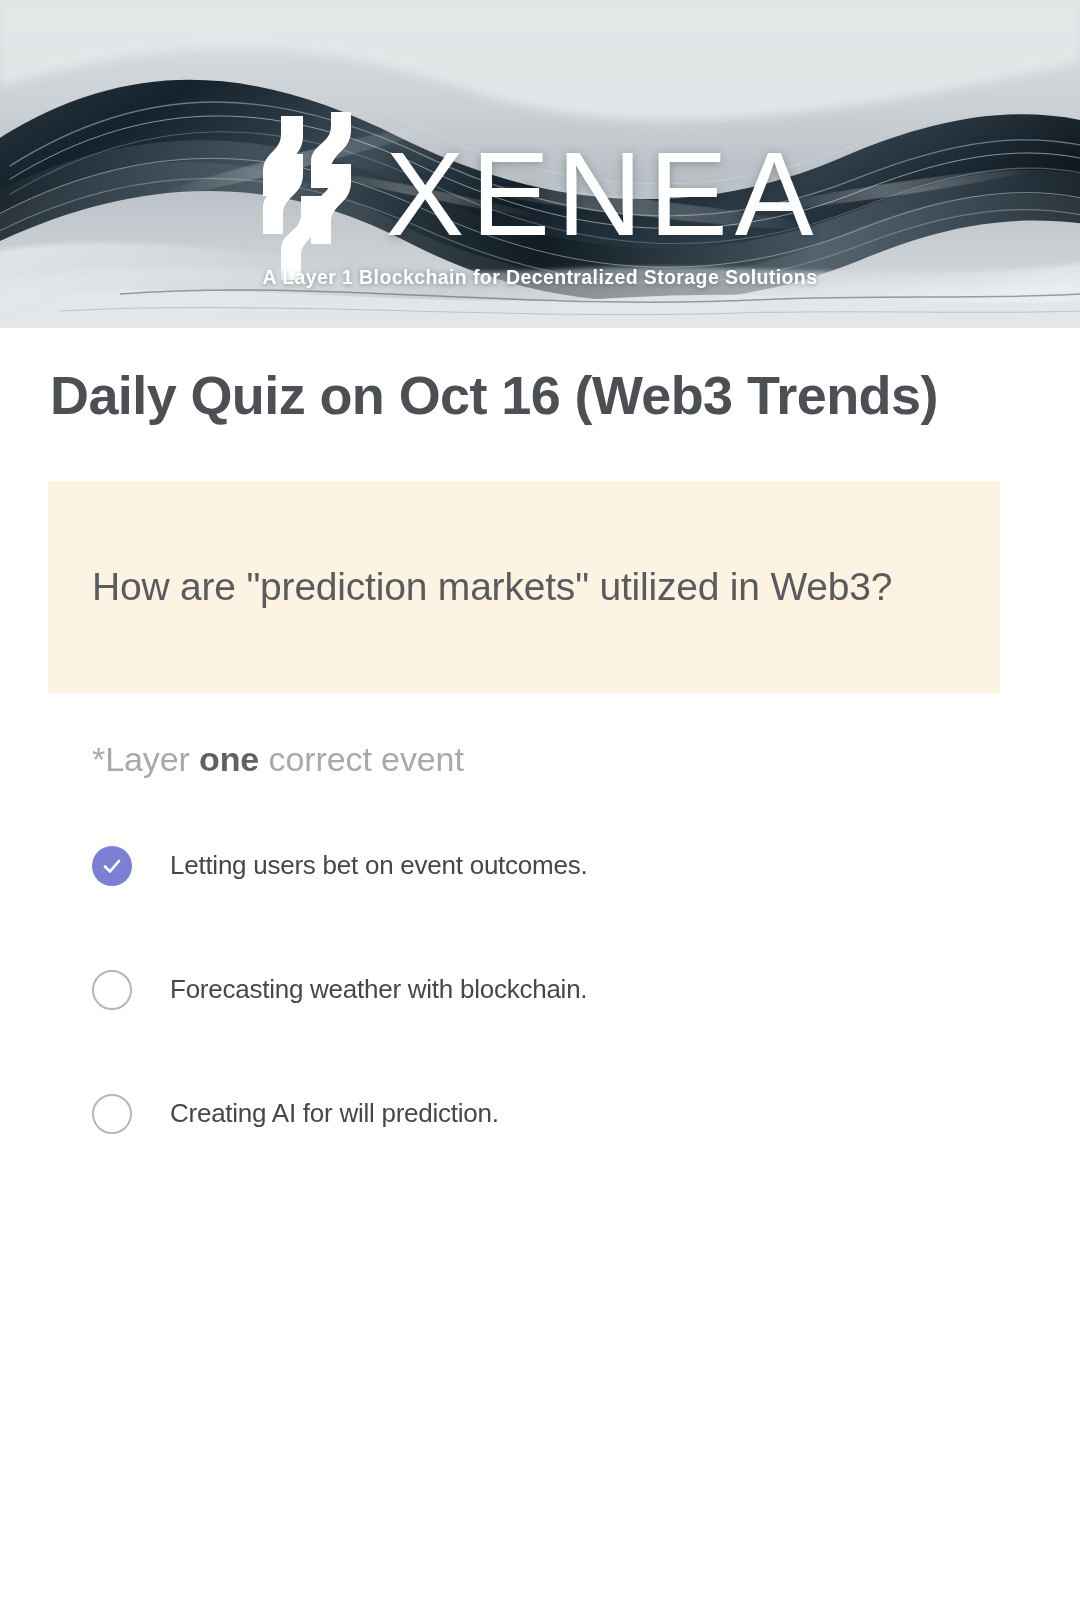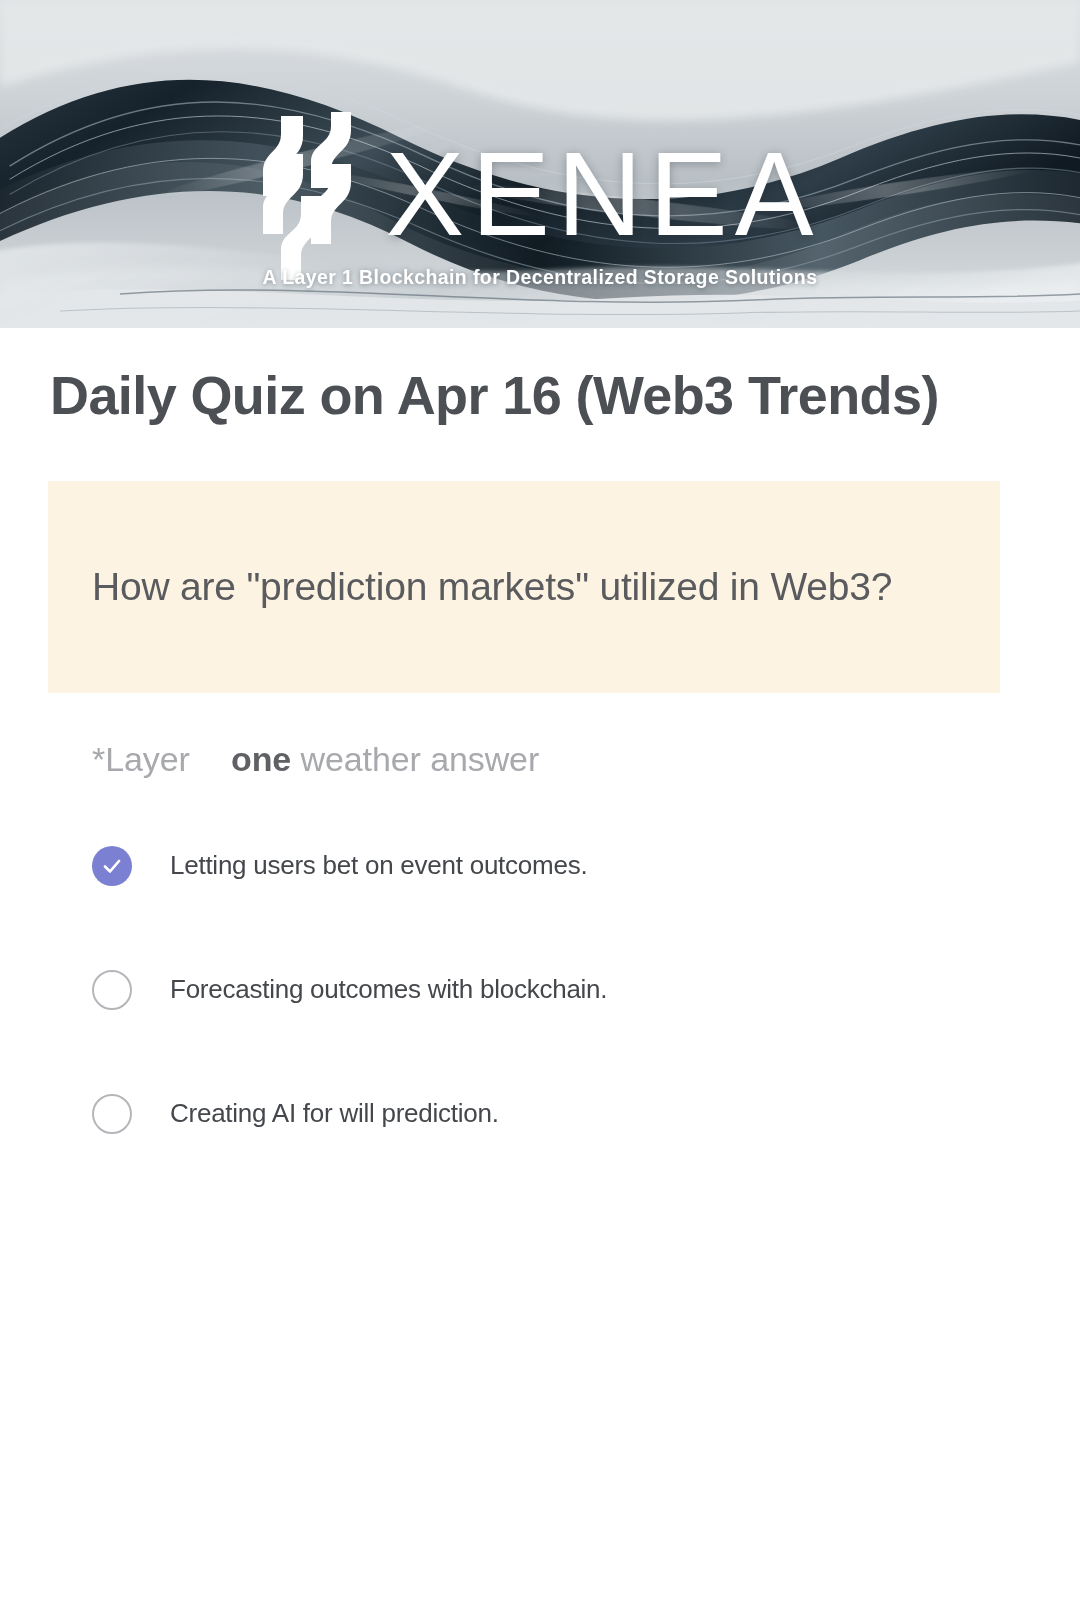--- a/index.html
+++ b/index.html
@@ -115,21 +115,20 @@
   .choose-line {
     margin: 47px 0 0 92px;
     font-size: 34px;
     color: #a8a9ad;
     font-weight: 400;
     letter-spacing: -0.1px;
   }
   .choose-line .emph {
     font-weight: bold;
     color: #5f6165;
-    margin-left: 32px;
   }
 
   .options {
     margin: 25px 0 0 0;
     padding: 0 40px 0 92px;
     list-style: none;
   }
 
   .option {
     display: flex;
@@ -258,44 +257,44 @@
         <path d="M52,104 C52,86 72,86 72,68 L72,54 L92,54 L92,72 C92,94 72,94 72,112 L72,134 L52,134 Z" fill="#ffffff"></path>
       </svg>
       <div class="wordmark">XENEA</div>
     </div>
 
     <div class="tagline">A Layer 1 Blockchain for Decentralized Storage Solutions</div>
   </div>
 
   <div class="content">
 
-    <h1 class="quiz-title">Daily Quiz on Apr 16 (Web3 Trends)</h1>
+    <h1 class="quiz-title">Daily Quiz on Oct 16 (Web3 Trends)</h1>
 
     <div class="question-box">
       <div class="question-text">How are "prediction markets" utilized in Web3?</div>
     </div>
 
-    <div class="choose-line"><span>*Layer </span><span class="emph">one</span><span> weather answer</span></div>
+    <div class="choose-line"><span>*Layer </span><span class="emph">one</span><span> correct event</span></div>
 
     <ul class="options">
 
       <li class="option">
         <span class="radio selected">
           <svg width="24" height="24" viewBox="0 0 24 24" fill="none">
             <path d="M5 12.5 L10 17.5 L19 7" stroke="#ffffff" stroke-width="2.6" stroke-linecap="round" stroke-linejoin="round"></path>
           </svg>
         </span>
         <span class="option-label">Letting users bet on event outcomes.</span>
       </li>
 
       <li class="option">
         <span class="radio">
           
         </span>
-        <span class="option-label">Forecasting outcomes with blockchain.</span>
+        <span class="option-label">Forecasting weather with blockchain.</span>
       </li>
 
 
       <li class="option">
         <span class="radio">
           
         </span>
         <span class="option-label">Creating AI for will prediction.</span>
       </li>
 

